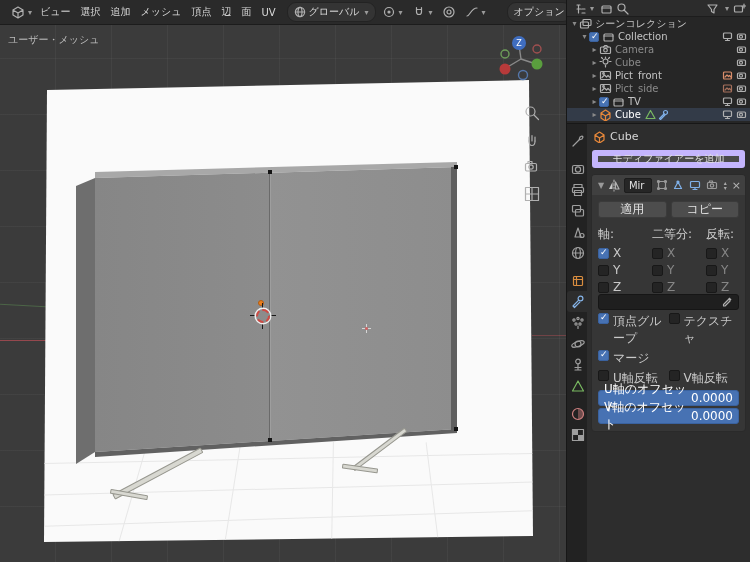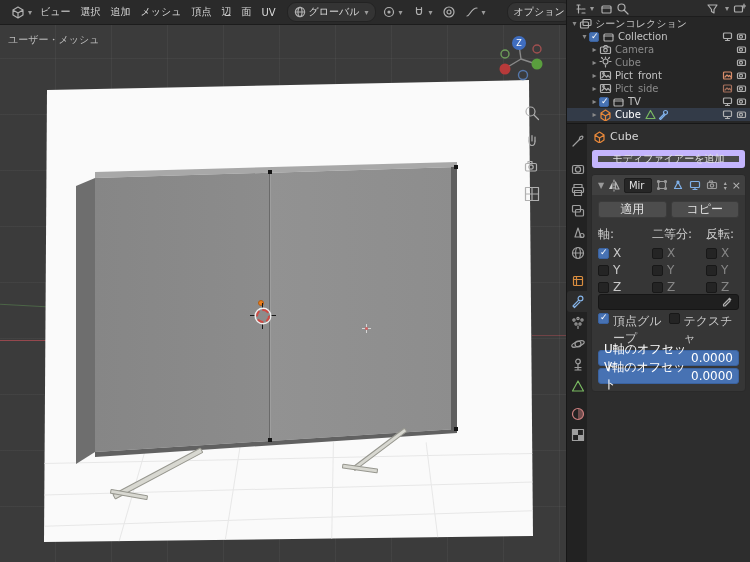--- a/index.html
+++ b/index.html
@@ -623,21 +623,37 @@
           <div class="cbrow">
             <div class="cbitem">
                 <span class="cb on"></span>
                 <span class="cblabel">頂点グループ</span>
               </div>
             <div class="cbitem">
                 <span class="cb"></span>
                 <span class="cblabel">テクスチャ</span>
               </div>
           </div>
-
+          <div class="cbrow">
+            <div class="cbitem">
+                <span class="cb on"></span>
+                <span class="cblabel">マージ</span>
+              </div>
+          </div>
+
+          <div class="cbrow">
+            <div class="cbitem">
+                <span class="cb"></span>
+                <span class="cblabel">U軸反転</span>
+              </div>
+            <div class="cbitem">
+                <span class="cb"></span>
+                <span class="cblabel">V軸反転</span>
+              </div>
+          </div>
           <div class="field blue">
             <span>U軸のオフセット</span>
             <span>0.0000</span>
           </div>
           <div class="field blue">
             <span>V軸のオフセット</span>
             <span>0.0000</span>
           </div>
         </div>
       </div>

